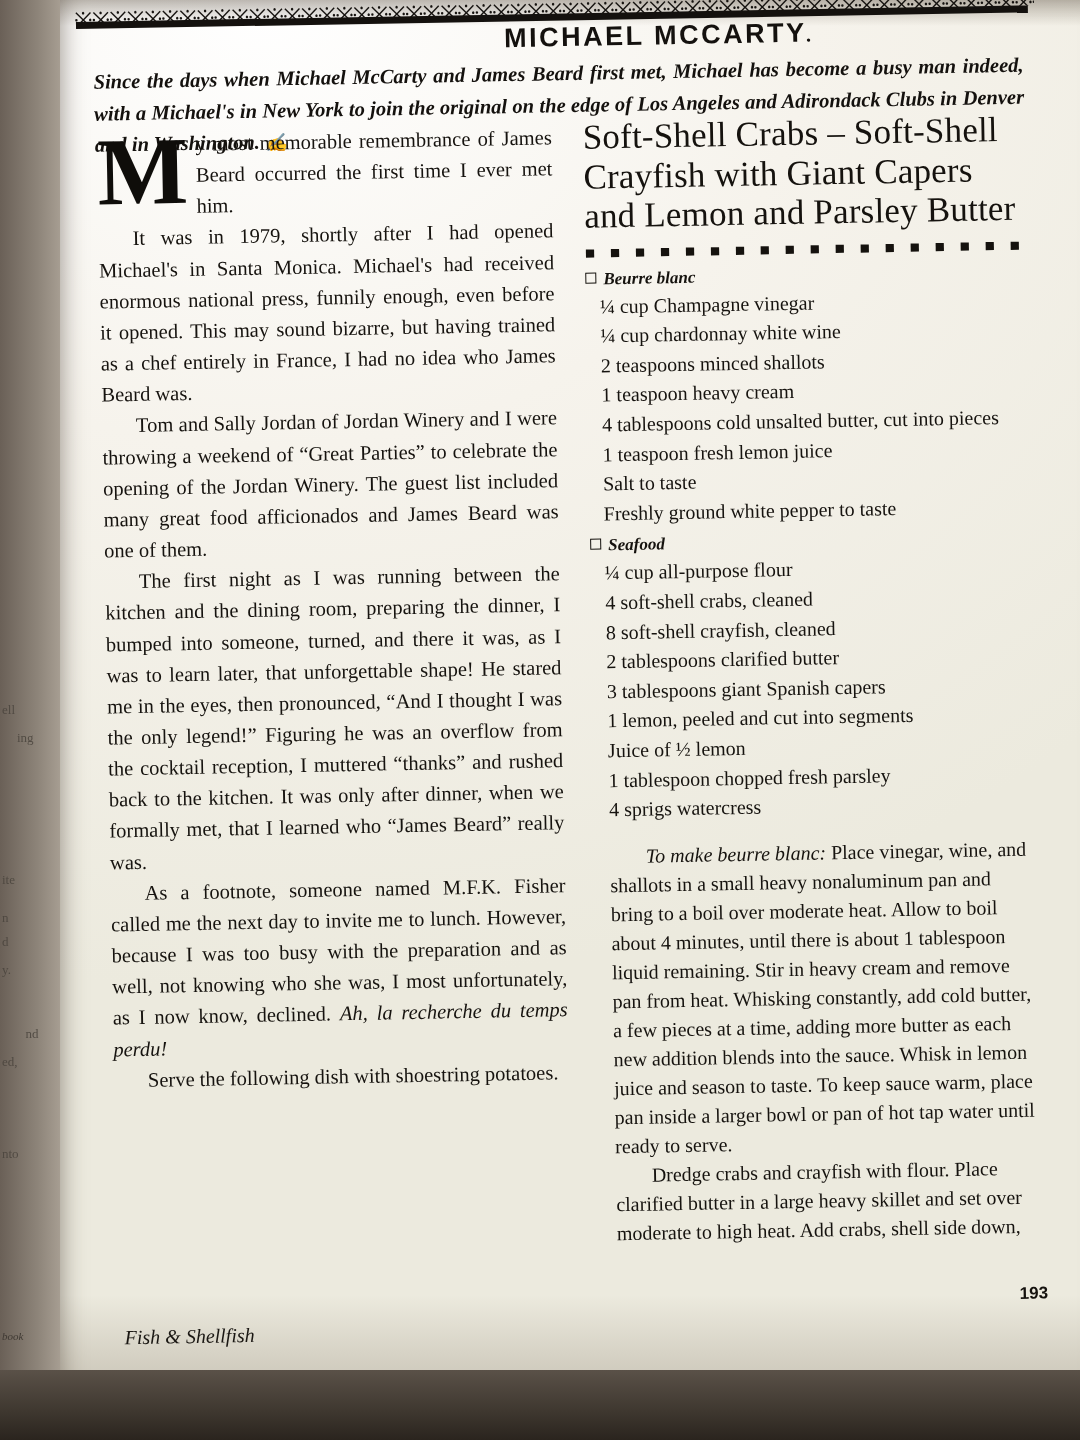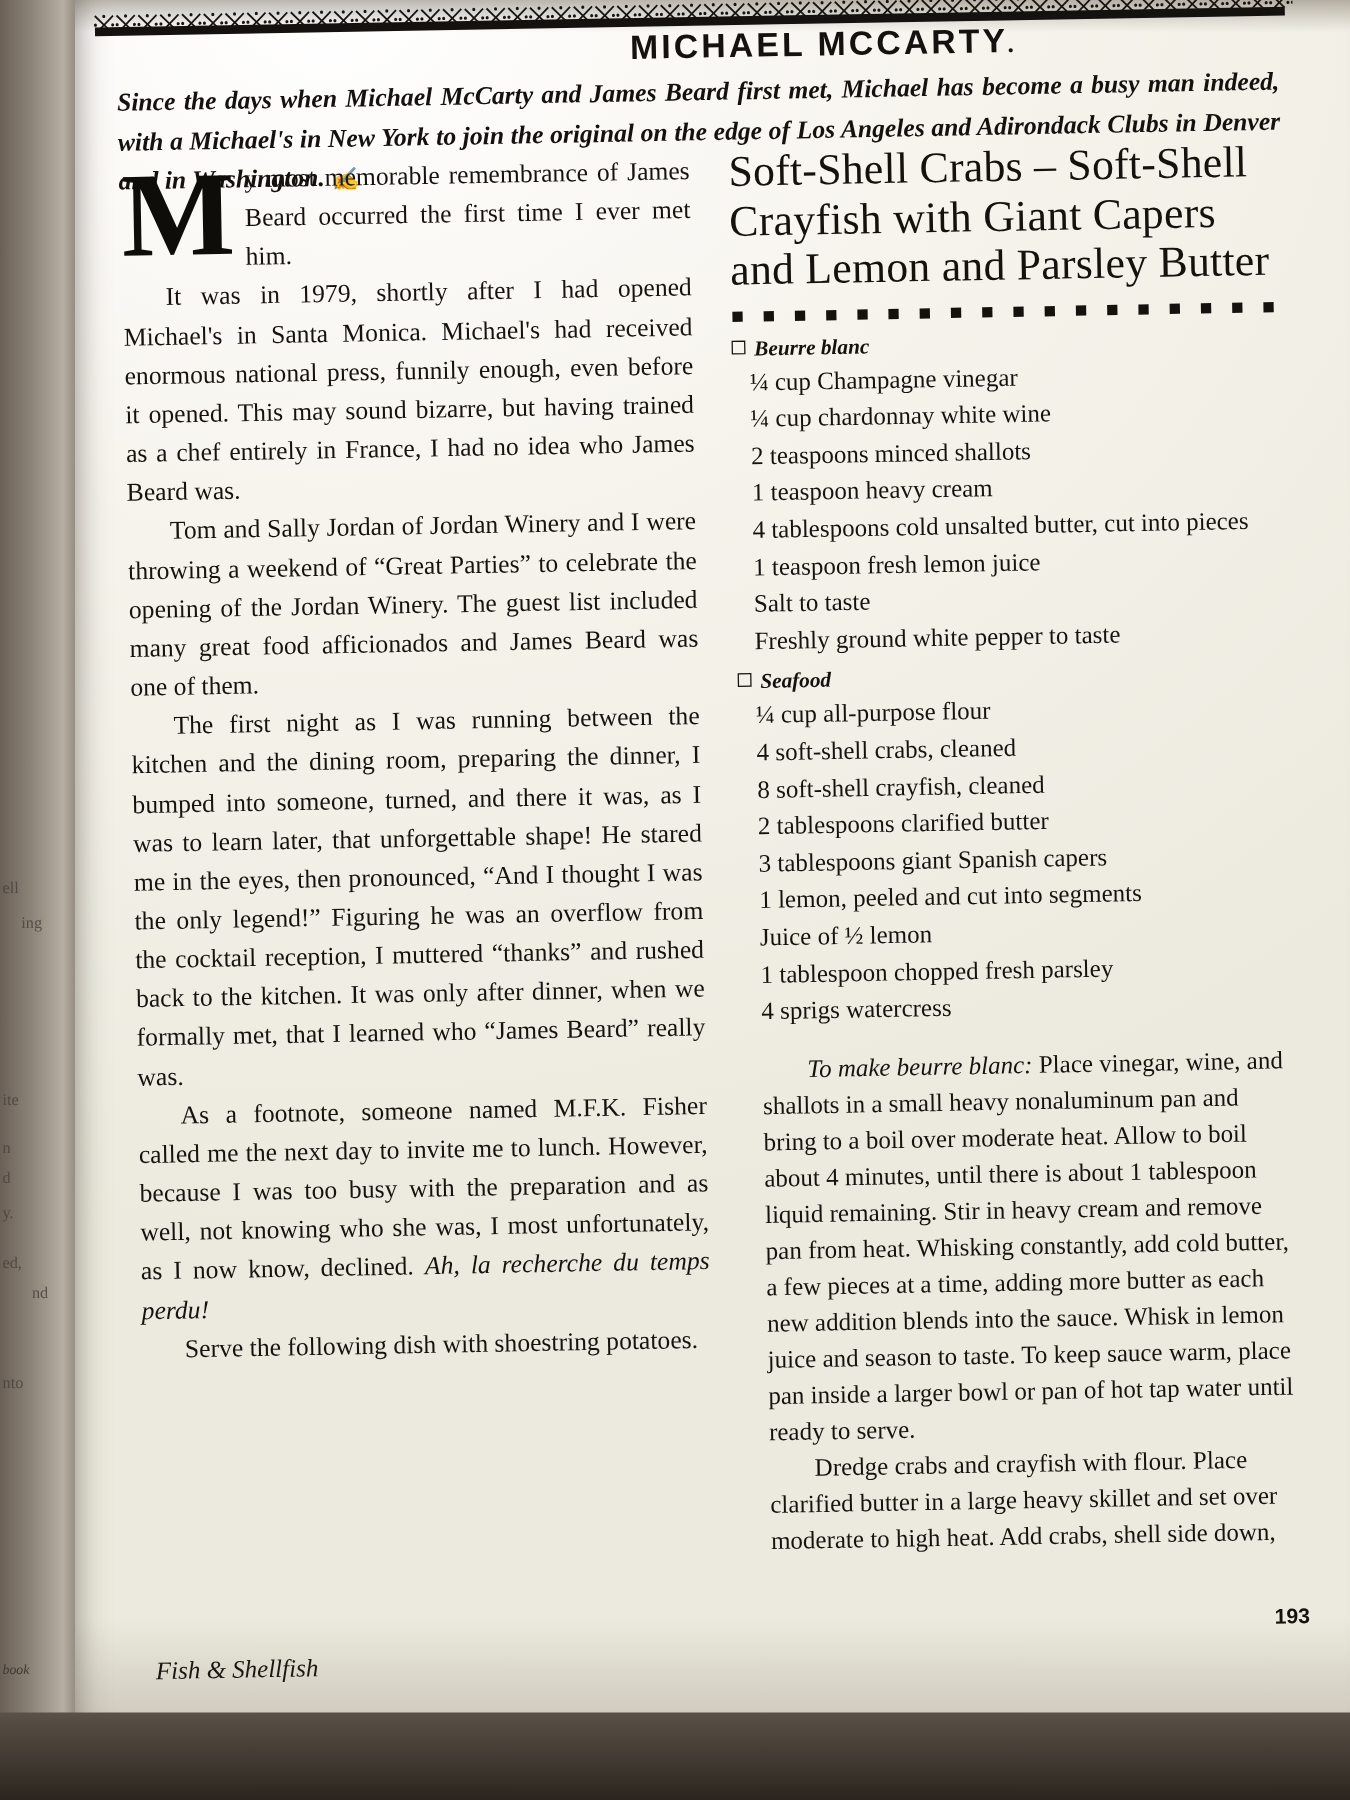--- a/index.html
+++ b/index.html
@@ -25,20 +25,21 @@
     left: 0; right: 0; bottom: 0;
     height: 70px;
     background: linear-gradient(180deg, #5a5148 0%, #3e372f 60%, #2a241e 100%);
   }
   
   .gutter {
     position: absolute;
     left: 0; top: 0;
     width: 72px; height: 1400px;
     background: linear-gradient(90deg, #6a6057 0%, #8d8479 35%, #b7aea2 70%, #6e655c 100%);
+    padding-left: 35px;
   }
   .gutter-text {
     position: absolute;
     left: 2px;
     width: 60px;
     font-family: "Liberation Serif", serif;
     font-size: 13px;
     color: #4a443d;
     line-height: 1.6;
     opacity: .85;
@@ -261,22 +262,22 @@
   <div class="desk"></div>
 
   <div class="gutter">
     <div class="gutter-text" style="top:700px;">ell</div>
     <div class="gutter-text" style="top:728px;margin-left:15px;">ing</div>
     <div class="gutter-text" style="top:870px;">ite</div>
     <div class="gutter-text" style="top:908px;">n</div>
     <div class="gutter-text" style="top:932px;">d</div>
     <div class="gutter-text" style="top:960px;">y.</div>
     <div class="gutter-text" style="top:1024px;text-align:center;">nd</div>
-    <div class="gutter-text" style="top:1000px;">ed,</div>
-    <div class="gutter-text" style="top:1096px;">nto</div>
+    <div class="gutter-text" style="top:1052px;">ed,</div>
+    <div class="gutter-text" style="top:1144px;">nto</div>
     <div class="gutter-foot">book</div>
   </div>
 
   <div class="page">
     <div class="page-shade-top"></div>
     <div class="page-shade-bottom"></div>
 
     <div class="top-rule">※※※※※※※※※※※※※※※※※※※※※※※※※※※※※※※※※※※※※※※※※※※※※※※※※※※※※※※※※※※※※※※※※※※※※※※※</div>
     <div class="top-rule-bar"></div>
 

